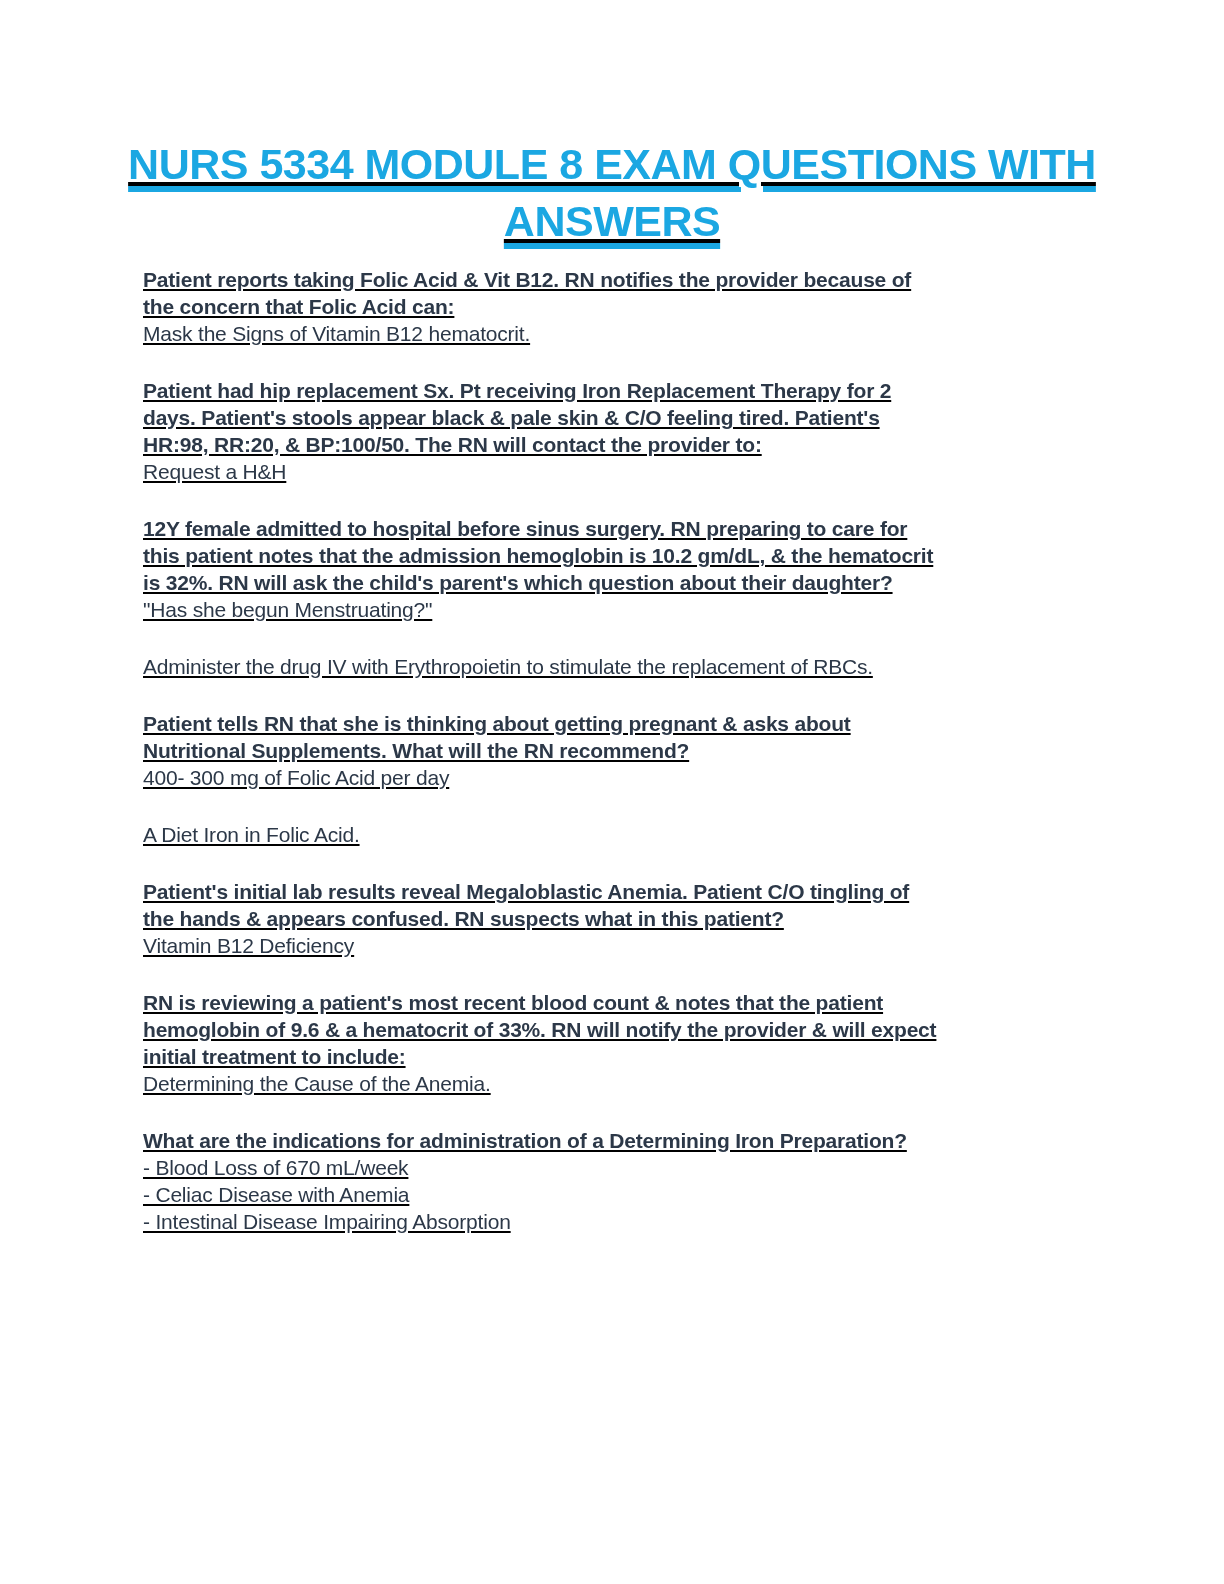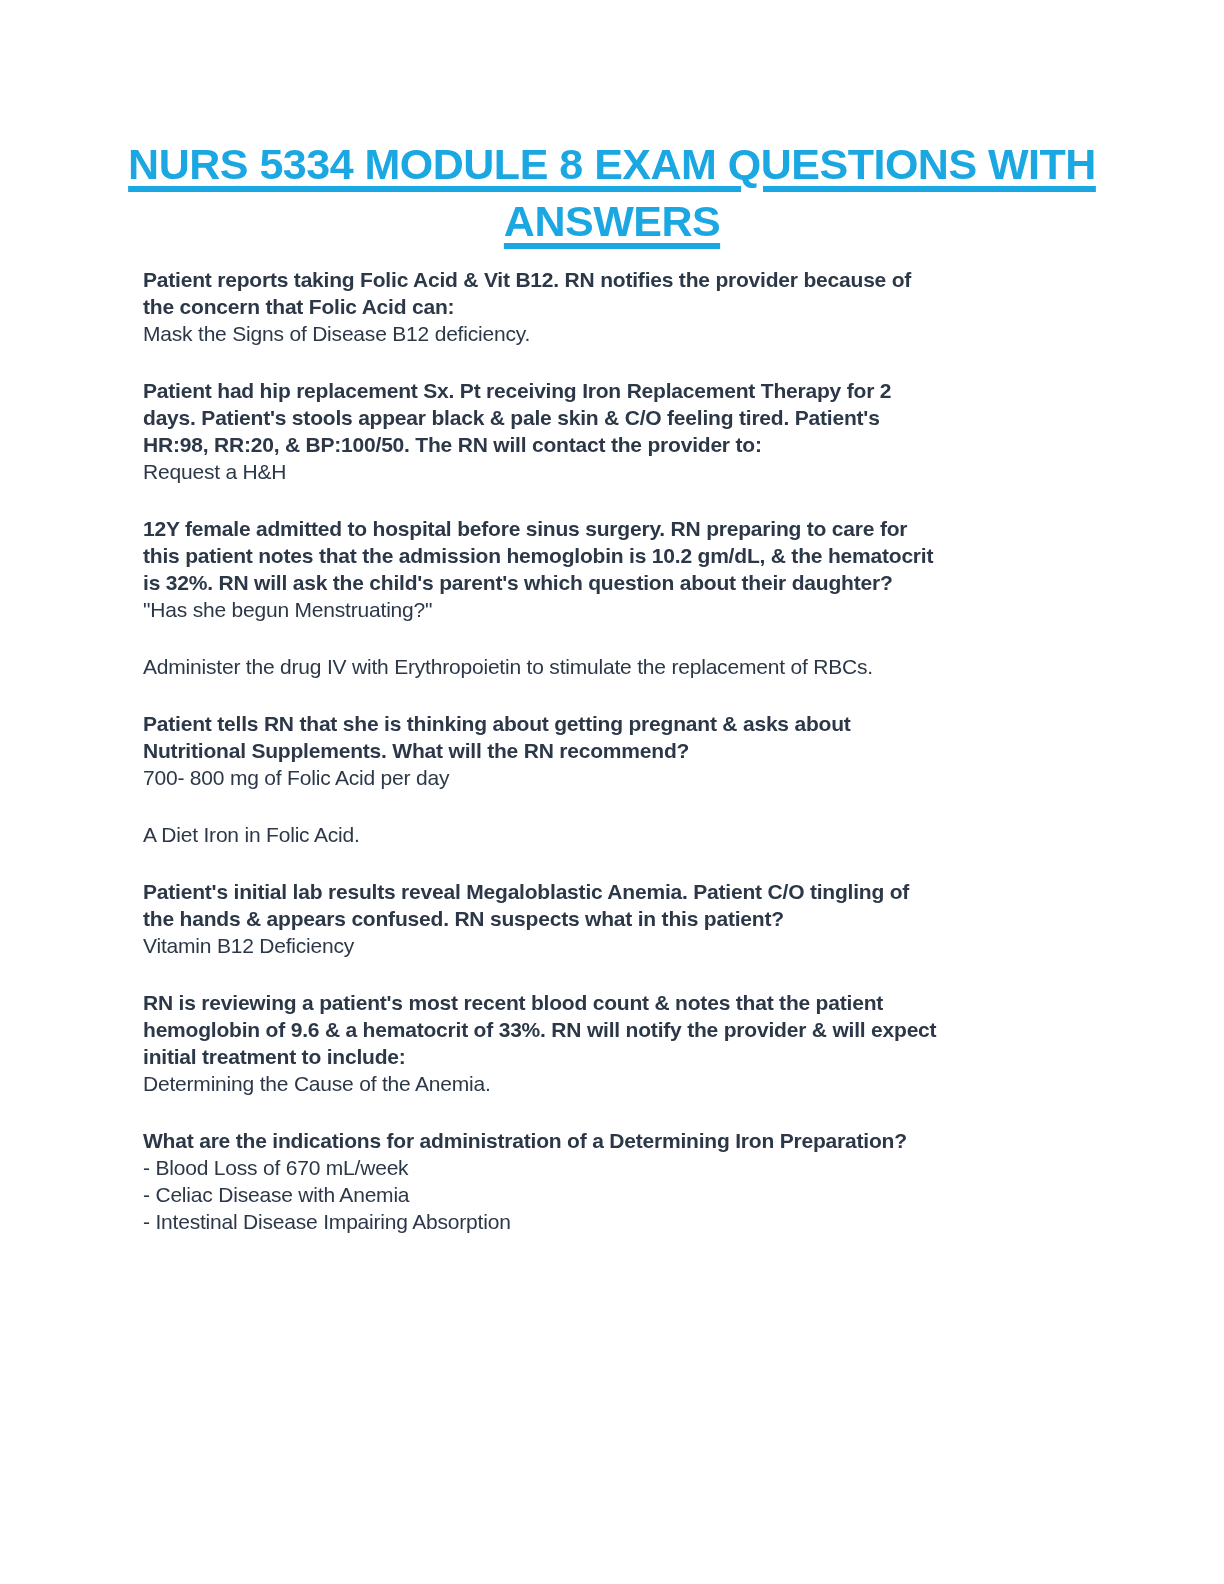--- a/index.html
+++ b/index.html
@@ -7,20 +7,21 @@
     padding: 0;
     background: #ffffff;
   }
   .page {
     position: relative;
     width: 1224px;
     height: 1584px;
     background: #ffffff;
     overflow: hidden;
     font-family: "Liberation Sans", sans-serif;
+    text-decoration: underline;
   }
   .doc-title {
     margin: 136px auto 0 auto;
     width: 1010px;
     text-align: center;
     font-size: 43px;
     line-height: 57px;
     font-weight: bold;
     letter-spacing: -0.5px;
     color: var(--accent, #1BA7E2);
@@ -53,41 +54,41 @@
 </head>
 <body>
 
 <div class="page">
   <h1 class="doc-title">NURS 5334 MODULE 8 EXAM QUESTIONS WITH
 ANSWERS</h1>
   <main class="content" id="qa-list">
       <section class="qa-block">
         <p class="question">Patient reports taking Folic Acid &amp; Vit B12. RN notifies the provider because of
 the concern that Folic Acid can:</p>
-        <p class="answer">Mask the Signs of Disease B12 deficiency.</p>
+        <p class="answer">Mask the Signs of Vitamin B12 hematocrit.</p>
       </section>
       <section class="qa-block">
         <p class="question">Patient had hip replacement Sx. Pt receiving Iron Replacement Therapy for 2
 days. Patient's stools appear black &amp; pale skin &amp; C/O feeling tired. Patient's
 HR:98, RR:20, &amp; BP:100/50. The RN will contact the provider to:</p>
         <p class="answer">Request a H&amp;H</p>
       </section>
       <section class="qa-block">
         <p class="question">12Y female admitted to hospital before sinus surgery. RN preparing to care for
 this patient notes that the admission hemoglobin is 10.2 gm/dL, &amp; the hematocrit
 is 32%. RN will ask the child's parent's which question about their daughter?</p>
         <p class="answer">"Has she begun Menstruating?"</p>
       </section>
       <section class="qa-block">
         <p class="answer">Administer the drug IV with Erythropoietin to stimulate the replacement of RBCs.</p>
       </section>
       <section class="qa-block">
         <p class="question">Patient tells RN that she is thinking about getting pregnant &amp; asks about
 Nutritional Supplements. What will the RN recommend?</p>
-        <p class="answer">700- 800 mg of Folic Acid per day</p>
+        <p class="answer">400- 300 mg of Folic Acid per day</p>
       </section>
       <section class="qa-block">
         <p class="answer">A Diet Iron in Folic Acid.</p>
       </section>
       <section class="qa-block">
         <p class="question">Patient's initial lab results reveal Megaloblastic Anemia. Patient C/O tingling of
 the hands &amp; appears confused. RN suspects what in this patient?</p>
         <p class="answer">Vitamin B12 Deficiency</p>
       </section>
       <section class="qa-block">

